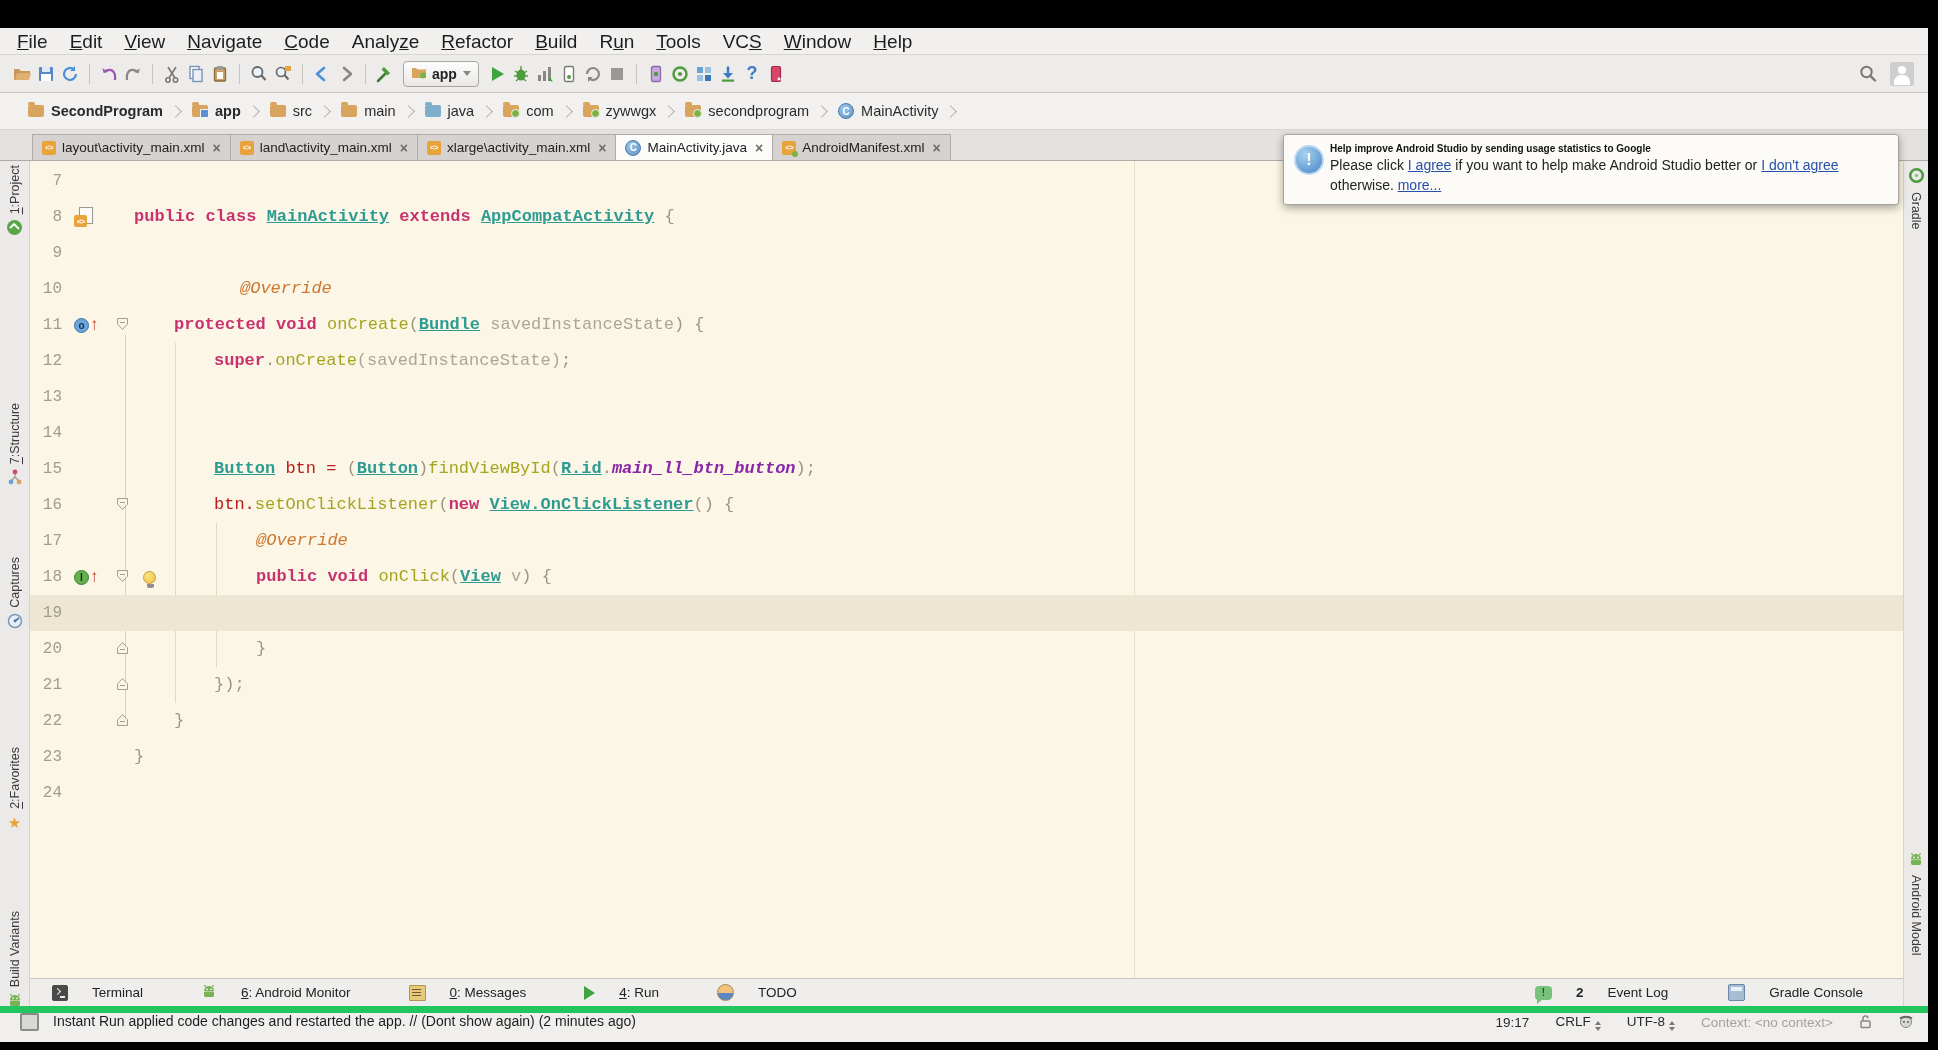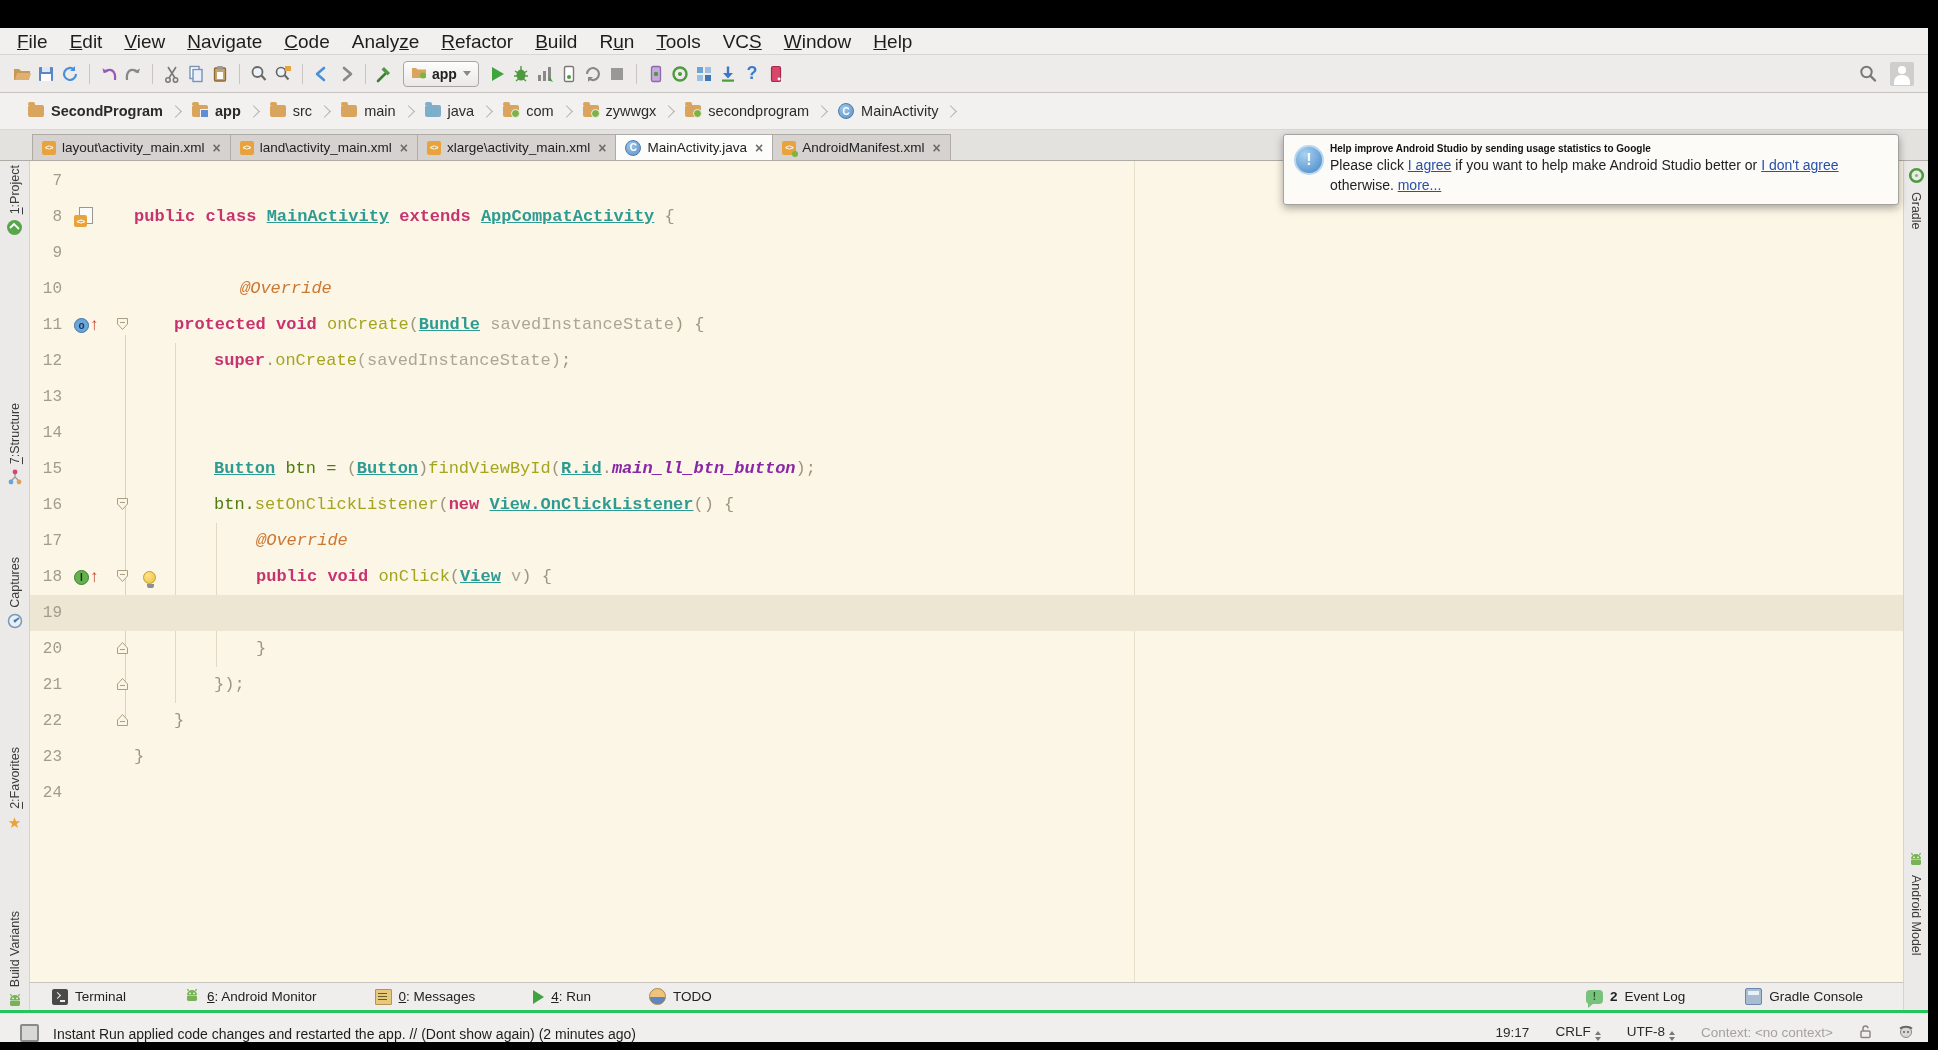--- a/index.html
+++ b/index.html
@@ -74,21 +74,21 @@
   .gslot{position:absolute;left:44px;top:0;height:36px;display:flex;align-items:center}
   .fslot{position:absolute;left:87px;top:0;height:36px;display:flex;align-items:center}
   .codespan{position:absolute;top:0;line-height:36px;white-space:pre}
   .tk-kw{color:#C8336F;font-weight:bold}
   .tk-cls{color:#2E9B93;font-weight:bold;text-decoration:underline}
   .tk-mth{color:#A4A41F}
   .tk-fld{color:#8A27A8;font-weight:bold;font-style:italic}
   .tk-ann{color:#CB7832;font-style:italic}
   .tk-pl{color:#9D9780}
   .tk-dim{color:#ACA694}
-  .tk-txt{color:#4d7c0f}
+  .tk-txt{color:#b91c1c}
   .gi-xml{width:20px;height:20px;position:relative}
   .gi-xml .file{position:absolute;right:1px;top:0;width:12px;height:15px;background:#FAFAF8;border:1px solid #9A9892}
   .gi-xml .badge{position:absolute;left:0;bottom:0;width:13px;height:12px;background:#E8A33D;border-radius:2px;
     color:#FFF;font-size:8px;font-weight:bold;font-family:"Liberation Sans",sans-serif;display:flex;
     align-items:center;justify-content:center;letter-spacing:-1px}
   .gmark{display:flex;align-items:center}
   .gmark .circ{width:15px;height:15px;border-radius:50%;display:flex;align-items:center;justify-content:center;
     font-family:"Liberation Sans",sans-serif;font-size:10px;font-weight:bold;box-sizing:border-box}
   .gmark.ovr .circ{background:#6CA6D8;border:1px solid #3A76A8;color:#14375C}
   .gmark.impl .circ{background:#66B04F;border:1px solid #3F7E33;color:#0E3A12}
@@ -96,42 +96,42 @@
   .bulb{position:absolute;left:113px;top:410px;width:14px;height:19px}
   .bulb .glass{width:13px;height:13px;border-radius:50%;background:radial-gradient(circle at 35% 30%,#FBE489,#F2BE3C);
     border:1px solid #C49B35;box-sizing:border-box}
   .bulb .base{width:7px;height:4px;background:#8F8F8F;margin:0 auto;border-radius:0 0 2px 2px}
   .vguide{position:absolute;width:1px;background:#E0D9C4}
   .fold-vline{position:absolute;left:95px;top:174px;height:386px;width:1px;background:#D9D2BD}
   .margin-line{position:absolute;left:1104px;top:0;bottom:0;width:1px;background:#E6DFCA}
   
   .twbar{height:27px;background:#EFEEEC;border-top:1px solid #C6C3C0;display:flex;align-items:center;
     padding-left:22px;font-size:13.5px;color:#222;flex:none}
-  .tw-btn{display:flex;align-items:center;gap:7px;margin-right:58px}
+  .tw-btn{display:flex;align-items:center;gap:24px;margin-right:58px}
   .tw-btn .num{text-decoration:underline}
   .tw-right{margin-left:auto;display:flex;align-items:center;padding-right:40px}
   .tw-right .tw-btn{margin-right:0;margin-left:60px}
   .badge2{font-weight:bold}
   .ic-terminal{width:16px;height:16px;background:#4A4A48;border-radius:2px;position:relative}
   .ic-terminal::before{content:"";position:absolute;left:3px;top:4px;width:4px;height:4px;
     border-right:1.5px solid #EEE;border-bottom:1.5px solid #EEE;transform:rotate(-45deg)}
   .ic-terminal::after{content:"";position:absolute;left:8px;bottom:3px;width:5px;height:1.5px;background:#EEE}
   .ic-msg{width:15px;height:14px;background:#E8C87A;border:1px solid #B2964E;border-radius:1px;position:relative}
   .ic-msg::before{content:"";position:absolute;left:2px;top:3px;width:9px;height:1.5px;background:#6A5A2A;
     box-shadow:0 3px 0 #6A5A2A,0 6px 0 #6A5A2A}
   .ic-runtab{width:0;height:0;border-left:11px solid #3FA33F;border-top:7px solid transparent;border-bottom:7px solid transparent}
   .ic-todo{width:15px;height:15px;border-radius:50%;background:linear-gradient(#F0C27A 55%,#5C87C5 55%);border:1px solid #A08850}
   .ic-balloon{width:17px;height:14px;background:#79C27C;border-radius:4px;position:relative;
     color:#1F5A22;font-size:10px;font-weight:bold;display:flex;align-items:center;justify-content:center}
   .ic-balloon::after{content:"";position:absolute;left:2px;bottom:-4px;width:0;height:0;
     border-top:5px solid #79C27C;border-right:6px solid transparent}
   .ic-console{width:15px;height:15px;background:#A8BDD2;border:1px solid #6A86A8;border-radius:2px;position:relative}
   .ic-console::before{content:"";position:absolute;left:2px;top:2px;right:2px;height:4px;background:#E8F0F8}
   
-  .statusbar{height:29px;background:#F0EFED;border-top:3px solid #22c55e;display:flex;align-items:flex-end;
+  .statusbar{height:29px;background:#F0EFED;border-top:7px solid #22c55e;display:flex;align-items:flex-start;
     font-size:14px;color:#1e1e1e;flex:none;padding:0 14px}
   .st-icon{width:15px;height:14px;background:#D8D8D6;border:2px solid #8A8A88;border-radius:2px;margin:0 14px 0 6px}
   .st-right{margin-left:auto;display:flex;align-items:center;gap:26px;font-size:13.5px;color:#2a2a2a}
   .st-ctx{color:#A5A29D}
   .updn{display:inline-flex;flex-direction:column;gap:2px;margin-left:4px;vertical-align:1px}
   .updn i{width:0;height:0;border-left:3.5px solid transparent;border-right:3.5px solid transparent;display:block}
   .updn .u{border-bottom:4px solid #7A7875}
   .updn .d{border-top:4px solid #7A7875}
   
   .balloon{position:absolute;left:1283px;top:134px;width:616px;background:#FCFBF7;border:1px solid #A5A3A0;

